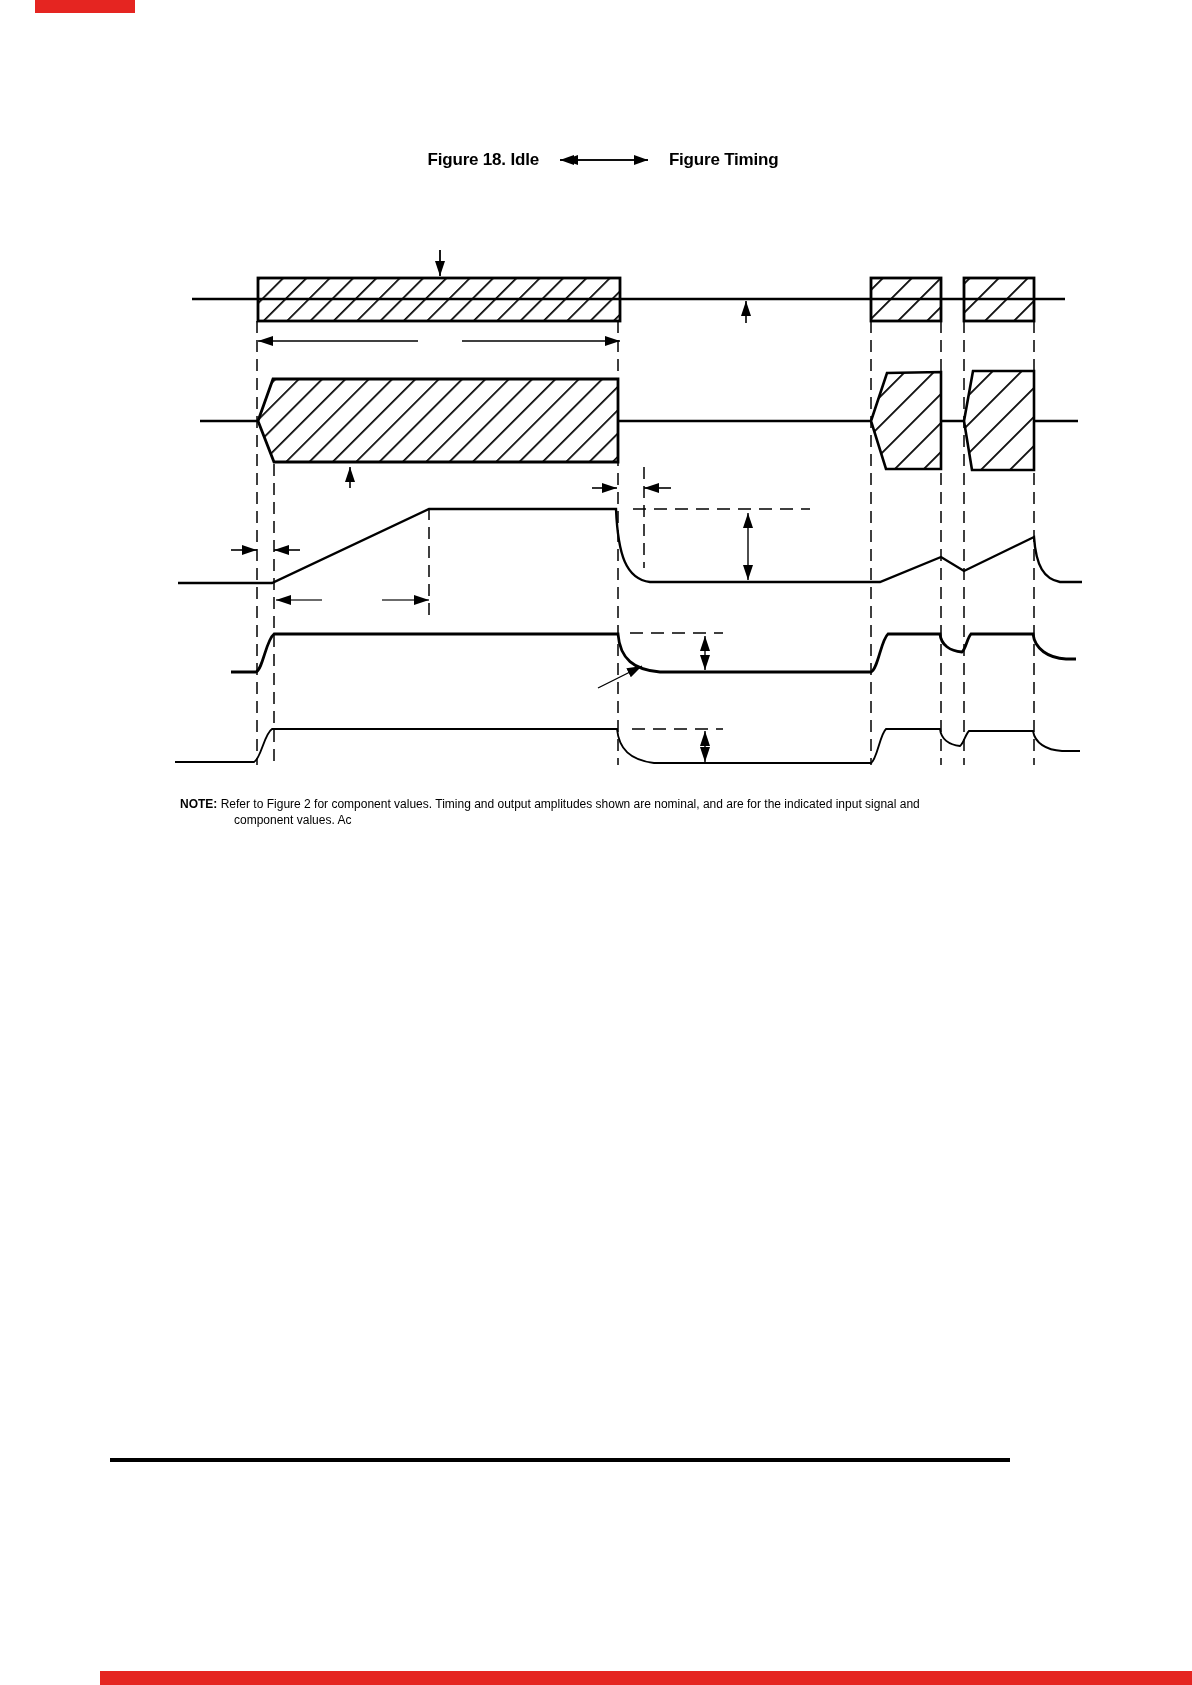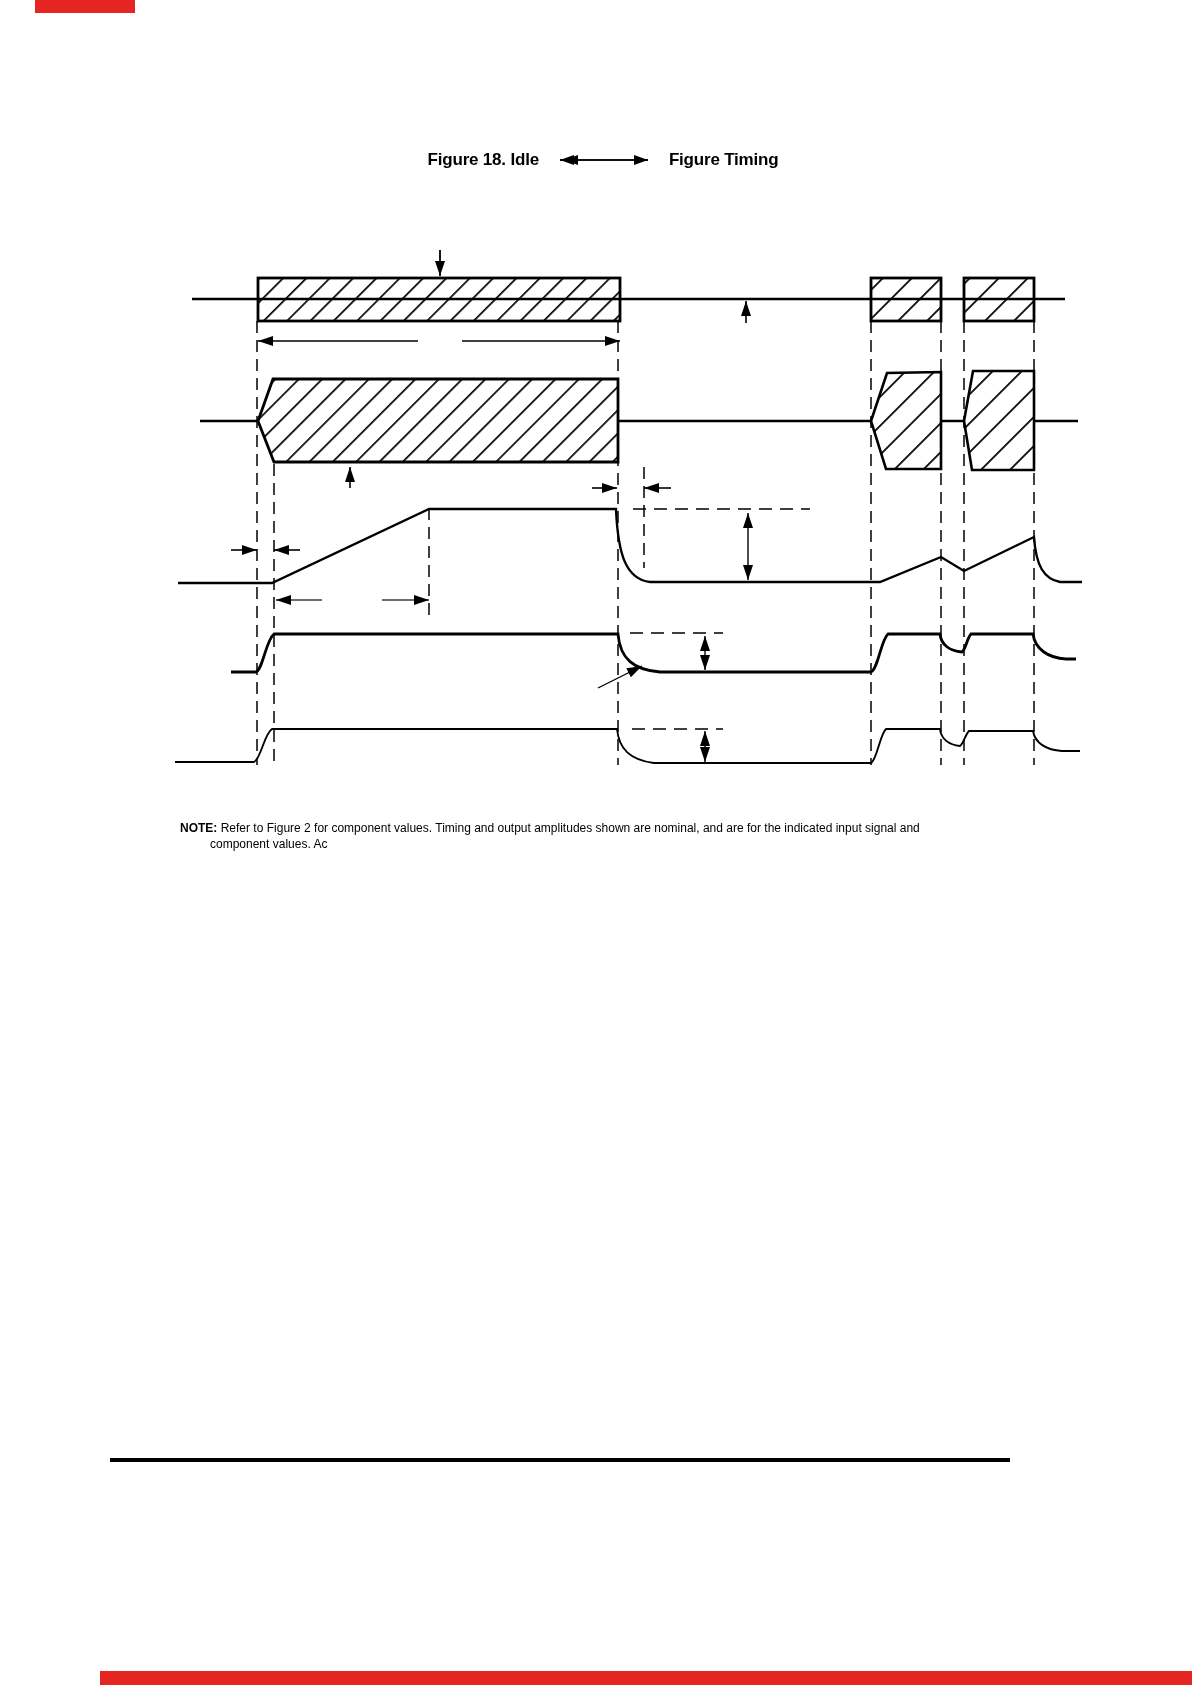--- a/index.html
+++ b/index.html
@@ -6,24 +6,24 @@
   .page{position:relative;width:1192px;height:1685px;background:#ffffff;overflow:hidden;
         font-family:"Liberation Sans",sans-serif;color:#000;}
   .redbar{position:absolute;}
   .redbar.top{left:35px;top:0;width:100px;height:13px;}
   .redbar.bottom{left:100px;top:1671px;width:1092px;height:14px;}
   .fig-title{position:absolute;left:0;top:150px;width:100%;display:flex;
              justify-content:center;align-items:center;gap:9px;
              font-size:17px;font-weight:bold;letter-spacing:-0.2px;padding-left:7px;}
   .fig-title svg{display:block;}
   .diagram-svg{position:absolute;left:0;top:0;width:1192px;height:1685px;}
-  .note{position:absolute;left:180px;top:820px;width:800px;
+  .note{position:absolute;left:180px;top:796px;width:800px;
         font-size:12px;line-height:16px;}
   .note .lbl{font-weight:bold;}
-  .note .l2{display:inline-block;margin-left:30px;}
+  .note .l2{display:inline-block;margin-left:54px;}
   .footer-rule{position:absolute;left:110px;top:1458px;width:900px;height:4px;background:#000;}
 </style>
 </head>
 <body>
 
 <div class="page">
 
   <div class="redbar top" style="background: rgb(229, 37, 33);"></div>
 
   <div class="fig-title">

